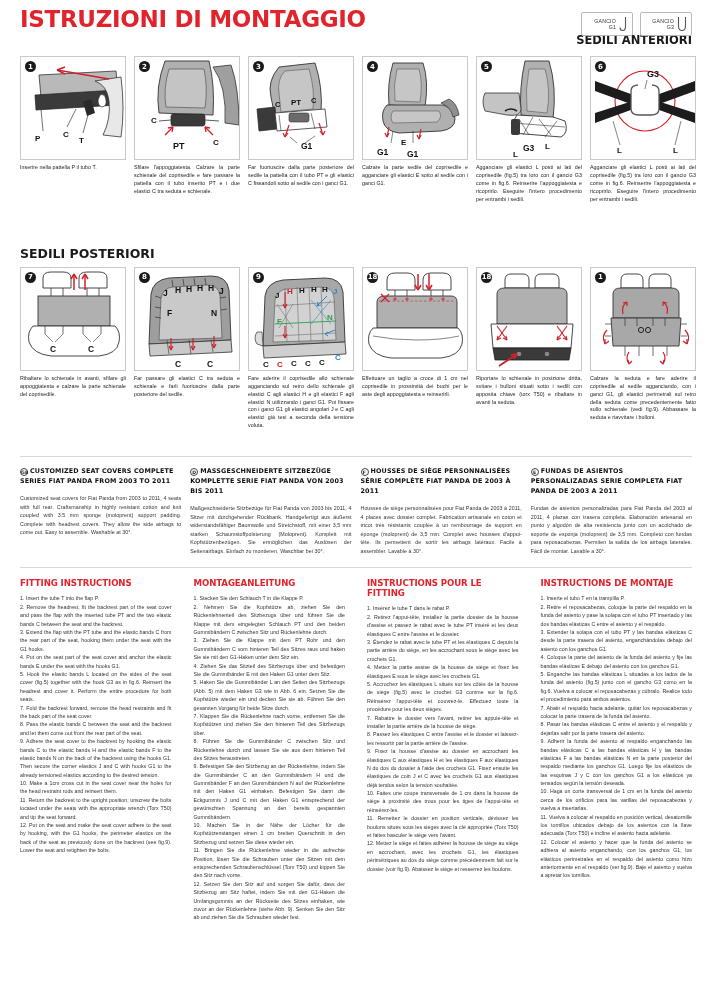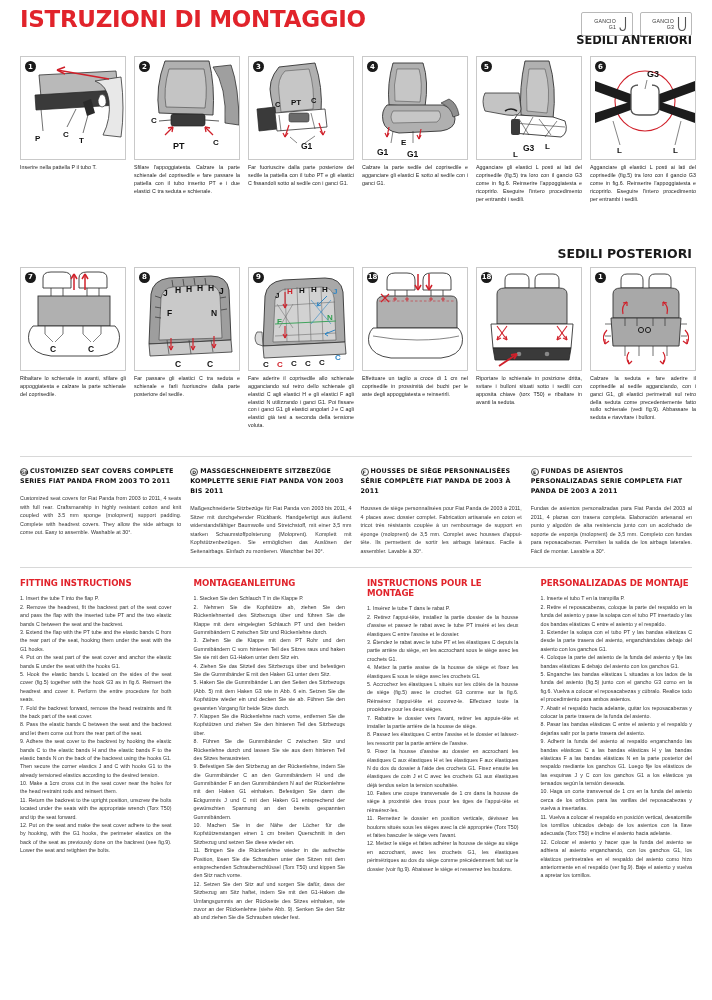--- a/index.html
+++ b/index.html
@@ -40,21 +40,20 @@
     font-size: 5.2px; line-height: 1.25; text-align: right; color: #333;
     letter-spacing: .2px;
   }
   .hook-box svg { display: block; }
 
   
   .section-title {
     font-size: 12.5px; font-weight: bold; color: #1a1a1a;
     font-family: "DejaVu Sans", sans-serif;
     margin-bottom: 6px;
-    text-align: right;
   }
 
   
   .panel-row { display: flex; gap: 8px; }
   .panel { width: 106px; }
   .fig-box {
     border: 1px solid #c9c9c9; height: 104px; background: #fff;
     position: relative; overflow: hidden;
   }
   .badge {
@@ -548,38 +547,38 @@
         <div class="instr-step">7. Klappen Sie die Rückenlehne nach vorne, entfernen Sie die Kopfstützen und ziehen Sie den hinteren Teil des Sitzbezugs über.</div>
         <div class="instr-step">8. Führen Sie die Gummibänder C zwischen Sitz und Rückenlehne durch und lassen Sie sie aus dem hinteren Teil des Sitzes heraustreten.</div>
         <div class="instr-step">9. Befestigen Sie den Sitzbezug an der Rückenlehne, indem Sie die Gummibänder C an den Gummibändern H und die Gummibänder F an den Gummibändern N auf der Rückenlehne mit den Haken G1 einhaken. Befestigen Sie dann die Eckgummis J und C mit den Haken G1 entsprechend der gewünschten Spannung an den bereits gespannten Gummibändern.</div>
         <div class="instr-step">10. Machen Sie in der Nähe der Löcher für die Kopfstützenstangen einen 1 cm breiten Querschnitt in den Sitzbezug und setzen Sie diese wieder ein.</div>
         <div class="instr-step">11. Bringen Sie die Rückenlehne wieder in die aufrechte Position, lösen Sie die Schrauben unter den Sitzen mit dem entsprechenden Schraubenschlüssel (Torx T50) und kippen Sie den Sitz nach vorne.</div>
         <div class="instr-step">12. Setzen Sie den Sitz auf und sorgen Sie dafür, dass der Sitzbezug am Sitz haftet, indem Sie mit den G1-Haken die Umfangsgummis an der Rückseite des Sitzes einhaken, wie zuvor an der Rückenlehne (siehe Abb. 9). Senken Sie den Sitz ab und ziehen Sie die Schrauben wieder fest.</div>
       </div>
     </div>
 
     <div class="instr-col">
-      <div class="instr-head">INSTRUCTIONS POUR LE MONTAGE</div>
+      <div class="instr-head">INSTRUCTIONS POUR LE FITTING</div>
       <div>
         <div class="instr-step">1. Insérez le tube T dans le rabat P.</div>
         <div class="instr-step">2. Retirez l'appui-tête, installez la partie dossier de la housse d'assise et passez le rabat avec le tube PT inséré et les deux élastiques C entre l'assise et le dossier.</div>
         <div class="instr-step">3. Étendez le rabat avec le tube PT et les élastiques C depuis la partie arrière du siège, en les accrochant sous le siège avec les crochets G1.</div>
         <div class="instr-step">4. Mettez la partie assise de la housse de siège et fixez les élastiques E sous le siège avec les crochets G1.</div>
         <div class="instr-step">5. Accrochez les élastiques L situés sur les côtés de la housse de siège (fig.5) avec le crochet G3 comme sur la fig.6. Réinsérez l'appui-tête et couvrez-le. Effectuez toute la procédure pour les deux sièges.</div>
         <div class="instr-step">7. Rabattre le dossier vers l'avant, retirer les appuie-tête et installer la partie arrière de la housse de siège.</div>
         <div class="instr-step">8. Passez les élastiques C entre l'assise et le dossier et laissez-les ressortir par la partie arrière de l'assise.</div>
         <div class="instr-step">9. Fixez la housse d'assise au dossier en accrochant les élastiques C aux élastiques H et les élastiques F aux élastiques N du dos du dossier à l'aide des crochets G1. Fixez ensuite les élastiques de coin J et C avec les crochets G1 aux élastiques déjà tendus selon la tension souhaitée.</div>
         <div class="instr-step">10. Faites une coupe transversale de 1 cm dans la housse de siège à proximité des trous pour les tiges de l'appui-tête et réinsérez-les.</div>
         <div class="instr-step">11. Remettez le dossier en position verticale, dévissez les boulons situés sous les sièges avec la clé appropriée (Torx T50) et faites basculer le siège vers l'avant.</div>
         <div class="instr-step">12. Mettez le siège et faites adhérer la housse de siège au siège en accrochant, avec les crochets G1, les élastiques périmétriques au dos du siège comme précédemment fait sur le dossier (voir fig.9). Abaissez le siège et resserrez les boulons.</div>
       </div>
     </div>
 
     <div class="instr-col">
-      <div class="instr-head">PERSONALIZADAS DE MONTAJE</div>
+      <div class="instr-head">INSTRUCTIONS DE MONTAJE</div>
       <div>
         <div class="instr-step">1. Inserte el tubo T en la trampilla P.</div>
         <div class="instr-step">2. Retire el reposacabezas, coloque la parte del respaldo en la funda del asiento y pase la solapa con el tubo PT insertado y las dos bandas elásticas C entre el asiento y el respaldo.</div>
         <div class="instr-step">3. Extender la solapa con el tubo PT y las bandas elásticas C desde la parte trasera del asiento, enganchándolas debajo del asiento con los ganchos G1.</div>
         <div class="instr-step">4. Coloque la parte del asiento de la funda del asiento y fije las bandas elásticas E debajo del asiento con los ganchos G1.</div>
         <div class="instr-step">5. Enganche las bandas elásticas L situadas a los lados de la funda del asiento (fig.5) junto con el gancho G3 como en la fig.6. Vuelva a colocar el reposacabezas y cúbralo. Realice todo el procedimiento para ambos asientos.</div>
         <div class="instr-step">7. Abatir el respaldo hacia adelante, quitar los reposacabezas y colocar la parte trasera de la funda del asiento.</div>
         <div class="instr-step">8. Pasar las bandas elásticas C entre el asiento y el respaldo y dejarlas salir por la parte trasera del asiento.</div>
         <div class="instr-step">9. Adherir la funda del asiento al respaldo enganchando las bandas elásticas C a las bandas elásticas H y las bandas elásticas F a las bandas elásticas N en la parte posterior del respaldo mediante los ganchos G1. Luego fije los elásticos de las esquinas J y C con los ganchos G1 a los elásticos ya tensados según la tensión deseada.</div>
         <div class="instr-step">10. Haga un corte transversal de 1 cm en la funda del asiento cerca de los orificios para las varillas del reposacabezas y vuelva a insertarlas.</div>

